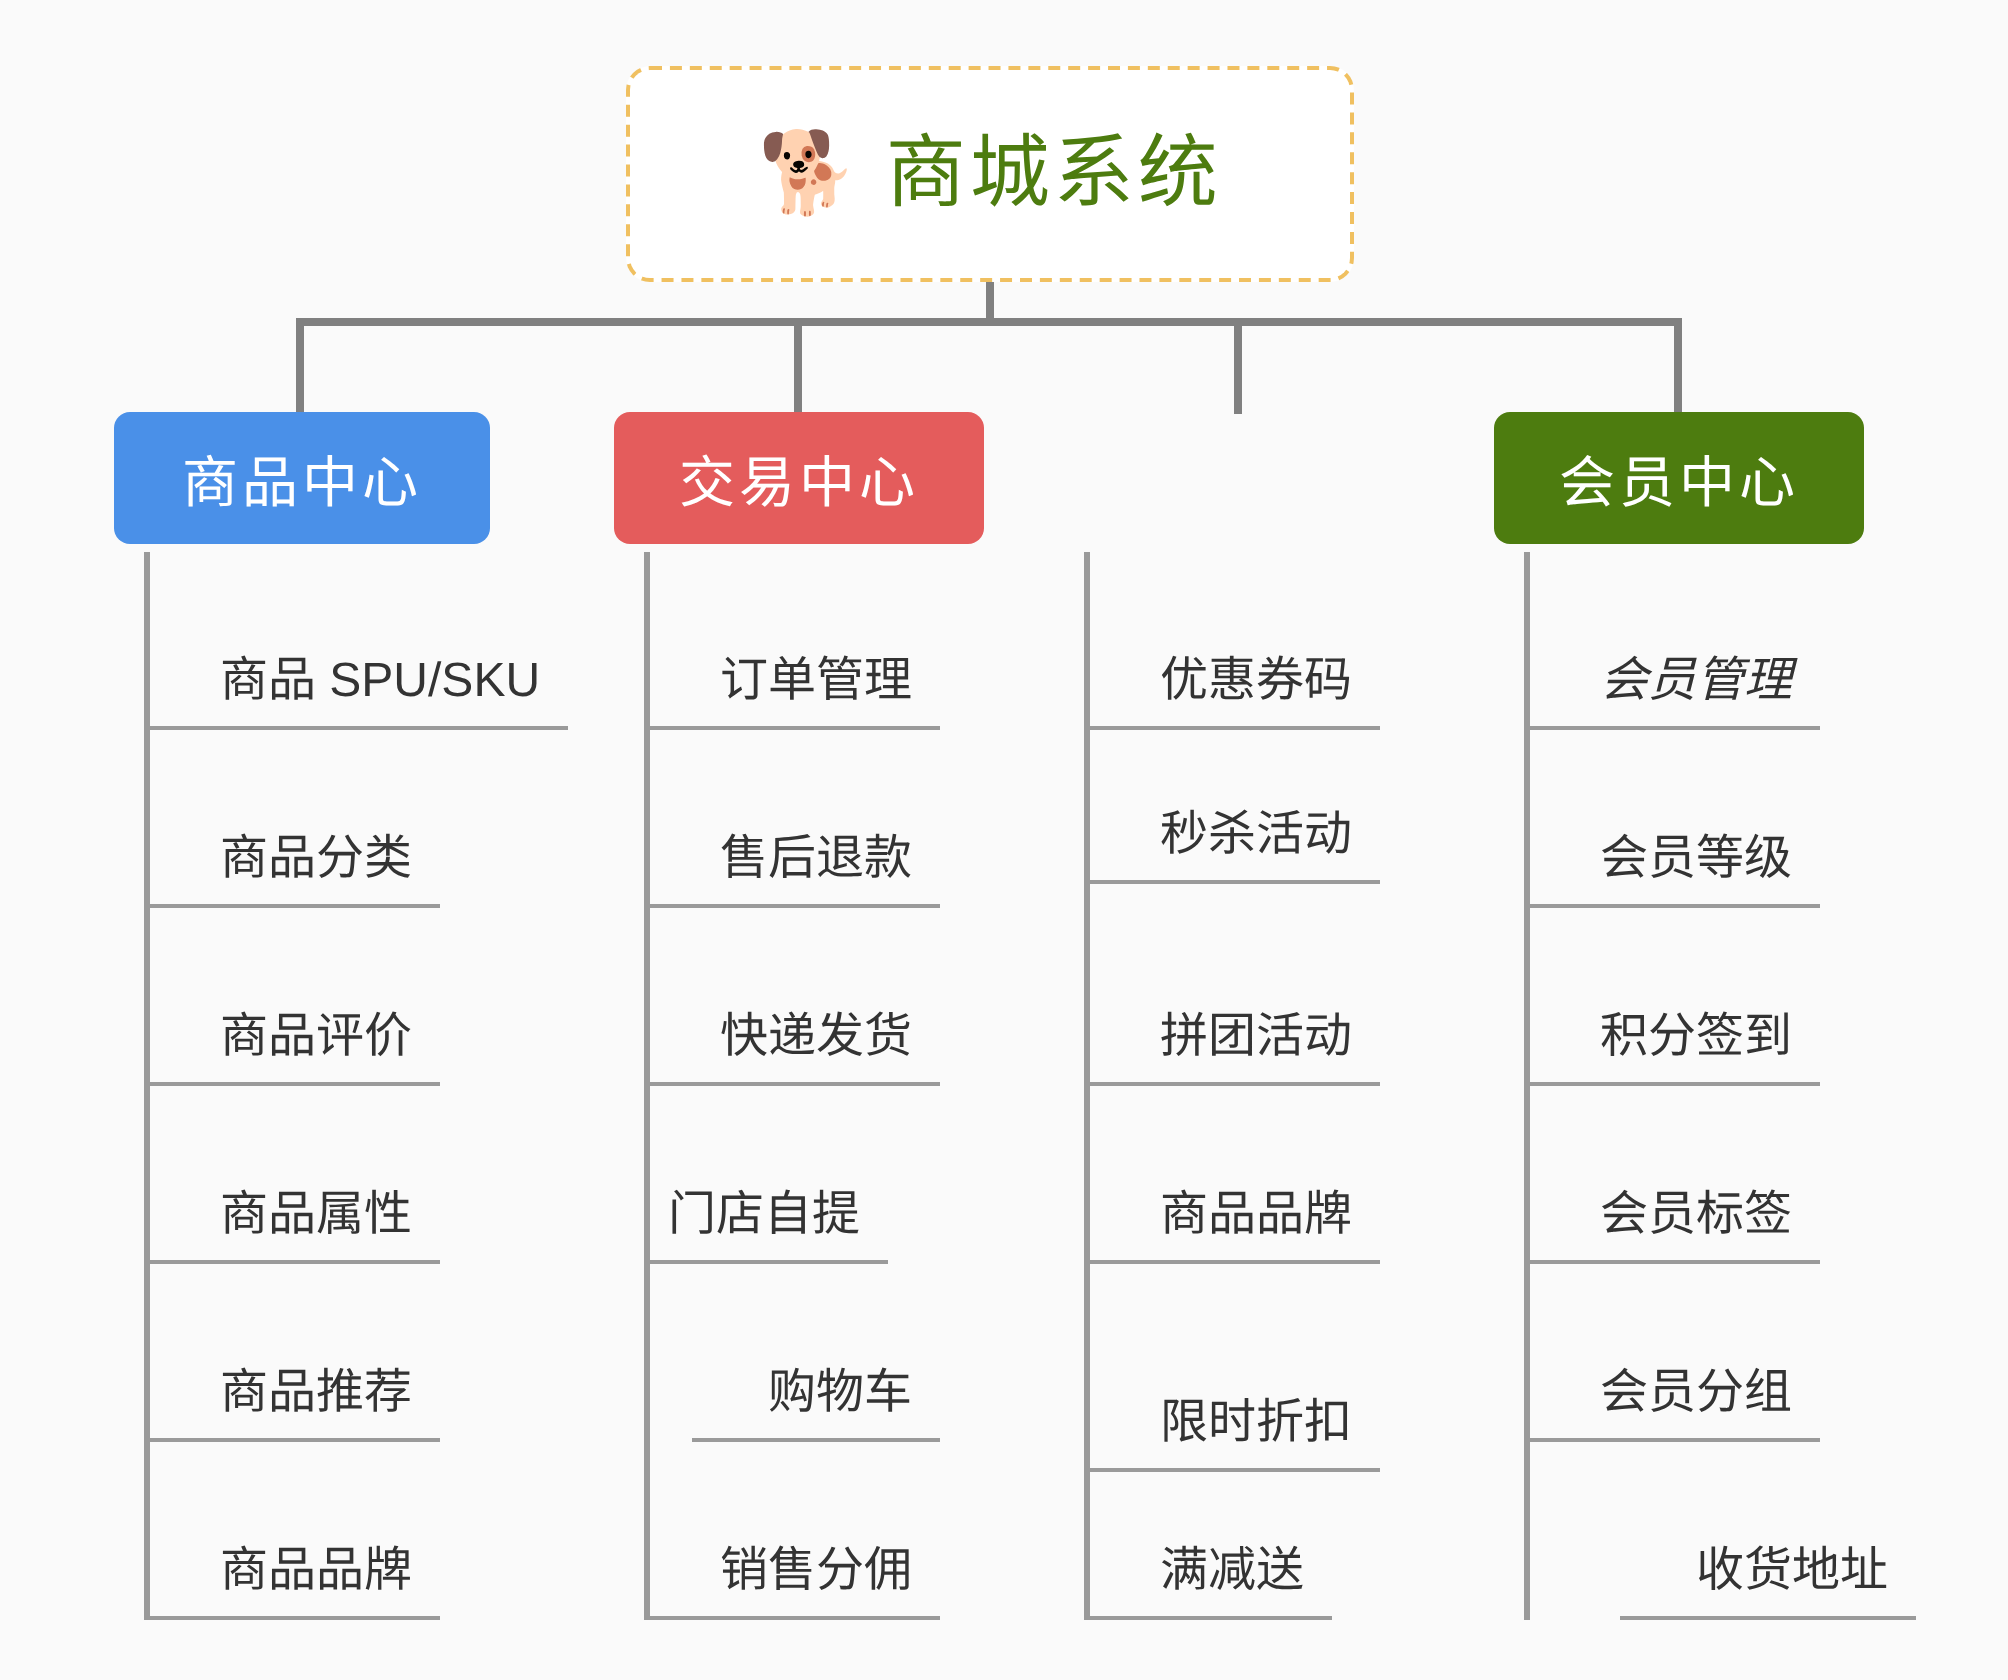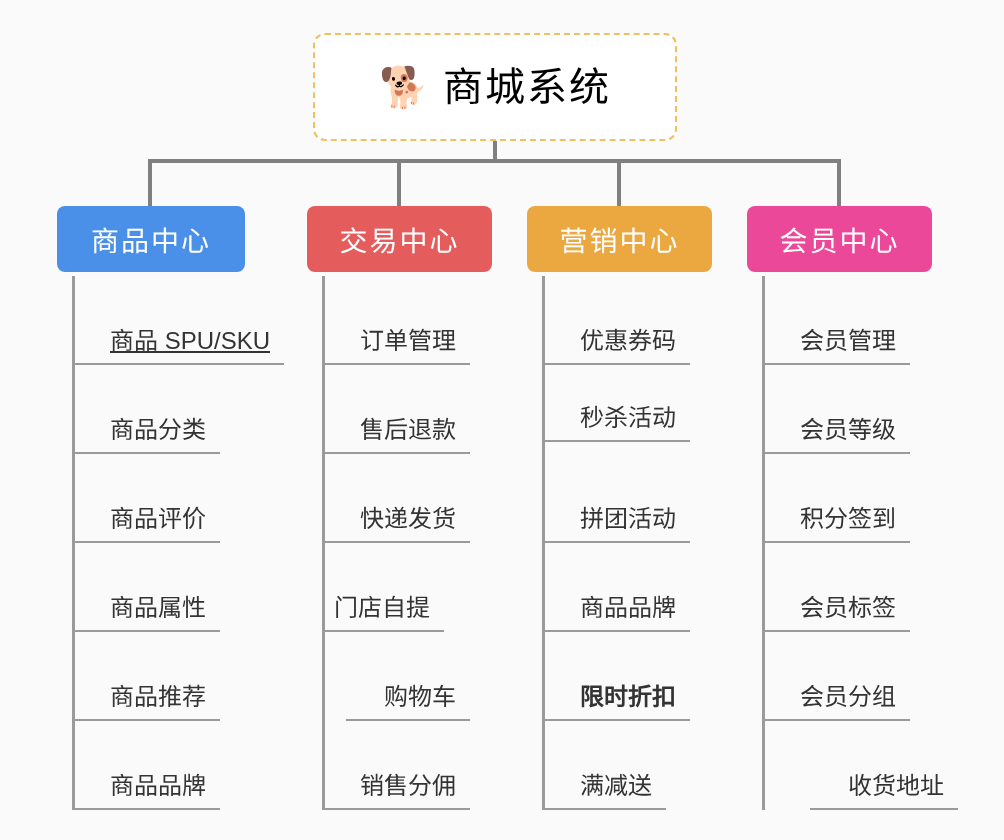--- a/index.html
+++ b/index.html
@@ -103,49 +103,46 @@
     white-space: nowrap;
   }
 </style>
 </head>
 <body style="background: rgb(250, 250, 250);">
 
 <div id="canvas">
 
   <div class="root-node" style="border-color: rgb(240, 192, 96); background: rgb(255, 255, 255);">
     <span class="root-emoji">🐕</span>
-    <span class="root-title" style="color: #000000;">商城系统</span>
+    <span class="root-title" style="color: #4d7c0f;">商城系统</span>
   </div>
 
   <div class="conn conn-v" style="left: 493px; top: 141px; height: 22px; background: rgb(128, 128, 128);"></div>
 
   <div class="conn conn-h" style="left: 150px; top: 159px; width: 690px; background: rgb(128, 128, 128);"></div>
 
   <div class="conn conn-v" style="left: 148px; top: 159px; height: 48px; background: rgb(128, 128, 128);"></div>
   <div class="conn conn-v" style="left: 397px; top: 159px; height: 48px; background: rgb(128, 128, 128);"></div>
   <div class="conn conn-v" style="left: 617px; top: 159px; height: 48px; background: rgb(128, 128, 128);"></div>
   <div class="conn conn-v" style="left: 837px; top: 159px; height: 48px; background: rgb(128, 128, 128);"></div>
 
   <div class="cat-box" style="left: 57px; top: 206px; width: 188px; background: rgb(74, 144, 232);">
     <span>商品中心</span>
   </div>
   <div class="cat-box" style="left: 307px; top: 206px; width: 185px; background: rgb(228, 92, 92);">
     <span>交易中心</span>
   </div>
-  <div class="cat-box" style="left: 527px; top: 206px; width: 185px; background: rgb(235, 167, 64);">
-    <span>营销中心</span>
-  </div>
-  <div class="cat-box" style="left: 747px; top: 206px; width: 185px; background: #ec4899;">
+  <div class="cat-box" style="left: 747px; top: 206px; width: 185px; background: #4d7c0f;">
     <span>会员中心</span>
   </div>
 
   <div class="column" style="left:72px;">
     <div class="spine" style="height: 534px; background: rgb(154, 154, 154);"></div>
     <div class="item" style="top:0px;">
-      <span class="item-inner" style="border-bottom-color: rgb(154, 154, 154); text-decoration: underline;">商品 SPU/SKU</span>
+      <span class="item-inner" style="border-bottom-color: rgb(154, 154, 154);">商品 SPU/SKU</span>
     </div>
     <div class="item" style="top:89px;">
       <span class="item-inner" style="border-bottom-color: rgb(154, 154, 154);">商品分类</span>
     </div>
     <div class="item" style="top:178px;">
       <span class="item-inner" style="border-bottom-color: rgb(154, 154, 154);">商品评价</span>
     </div>
     <div class="item" style="top:267px;align-items:flex-end;">
       <span class="item-inner" style="border-bottom-color: rgb(154, 154, 154);">商品属性</span>
     </div>
@@ -186,32 +183,32 @@
     </div>
     <div class="item" style="top:77px;text-align:right;">
       <span class="item-inner" style="border-bottom-color: rgb(154, 154, 154);">秒杀活动</span>
     </div>
     <div class="item" style="top:178px;">
       <span class="item-inner" style="border-bottom-color: rgb(154, 154, 154);">拼团活动</span>
     </div>
     <div class="item" style="top:267px;">
       <span class="item-inner" style="border-bottom-color: rgb(154, 154, 154);">商品品牌</span>
     </div>
-    <div class="item" style="top:356px;font-weight:bold;">
+    <div class="item" style="top:371px;">
       <span class="item-inner" style="border-bottom-color: rgb(154, 154, 154);">限时折扣</span>
     </div>
     <div class="item" style="top:445px;">
       <span class="item-inner" style="border-bottom-color: rgb(154, 154, 154);">满减送</span>
     </div>
   </div>
 
   <div class="column" style="left:762px;">
     <div class="spine" style="height: 534px; background: rgb(154, 154, 154);"></div>
     <div class="item" style="top:0px;">
-      <span class="item-inner" style="border-bottom-color: rgb(154, 154, 154);">会员管理</span>
+      <span class="item-inner" style="border-bottom-color: rgb(154, 154, 154); font-style: italic;">会员管理</span>
     </div>
     <div class="item" style="top:89px;">
       <span class="item-inner" style="border-bottom-color: rgb(154, 154, 154);">会员等级</span>
     </div>
     <div class="item" style="top:178px;">
       <span class="item-inner" style="border-bottom-color: rgb(154, 154, 154);">积分签到</span>
     </div>
     <div class="item" style="top:267px;">
       <span class="item-inner" style="border-bottom-color: rgb(154, 154, 154);">会员标签</span>
     </div>

